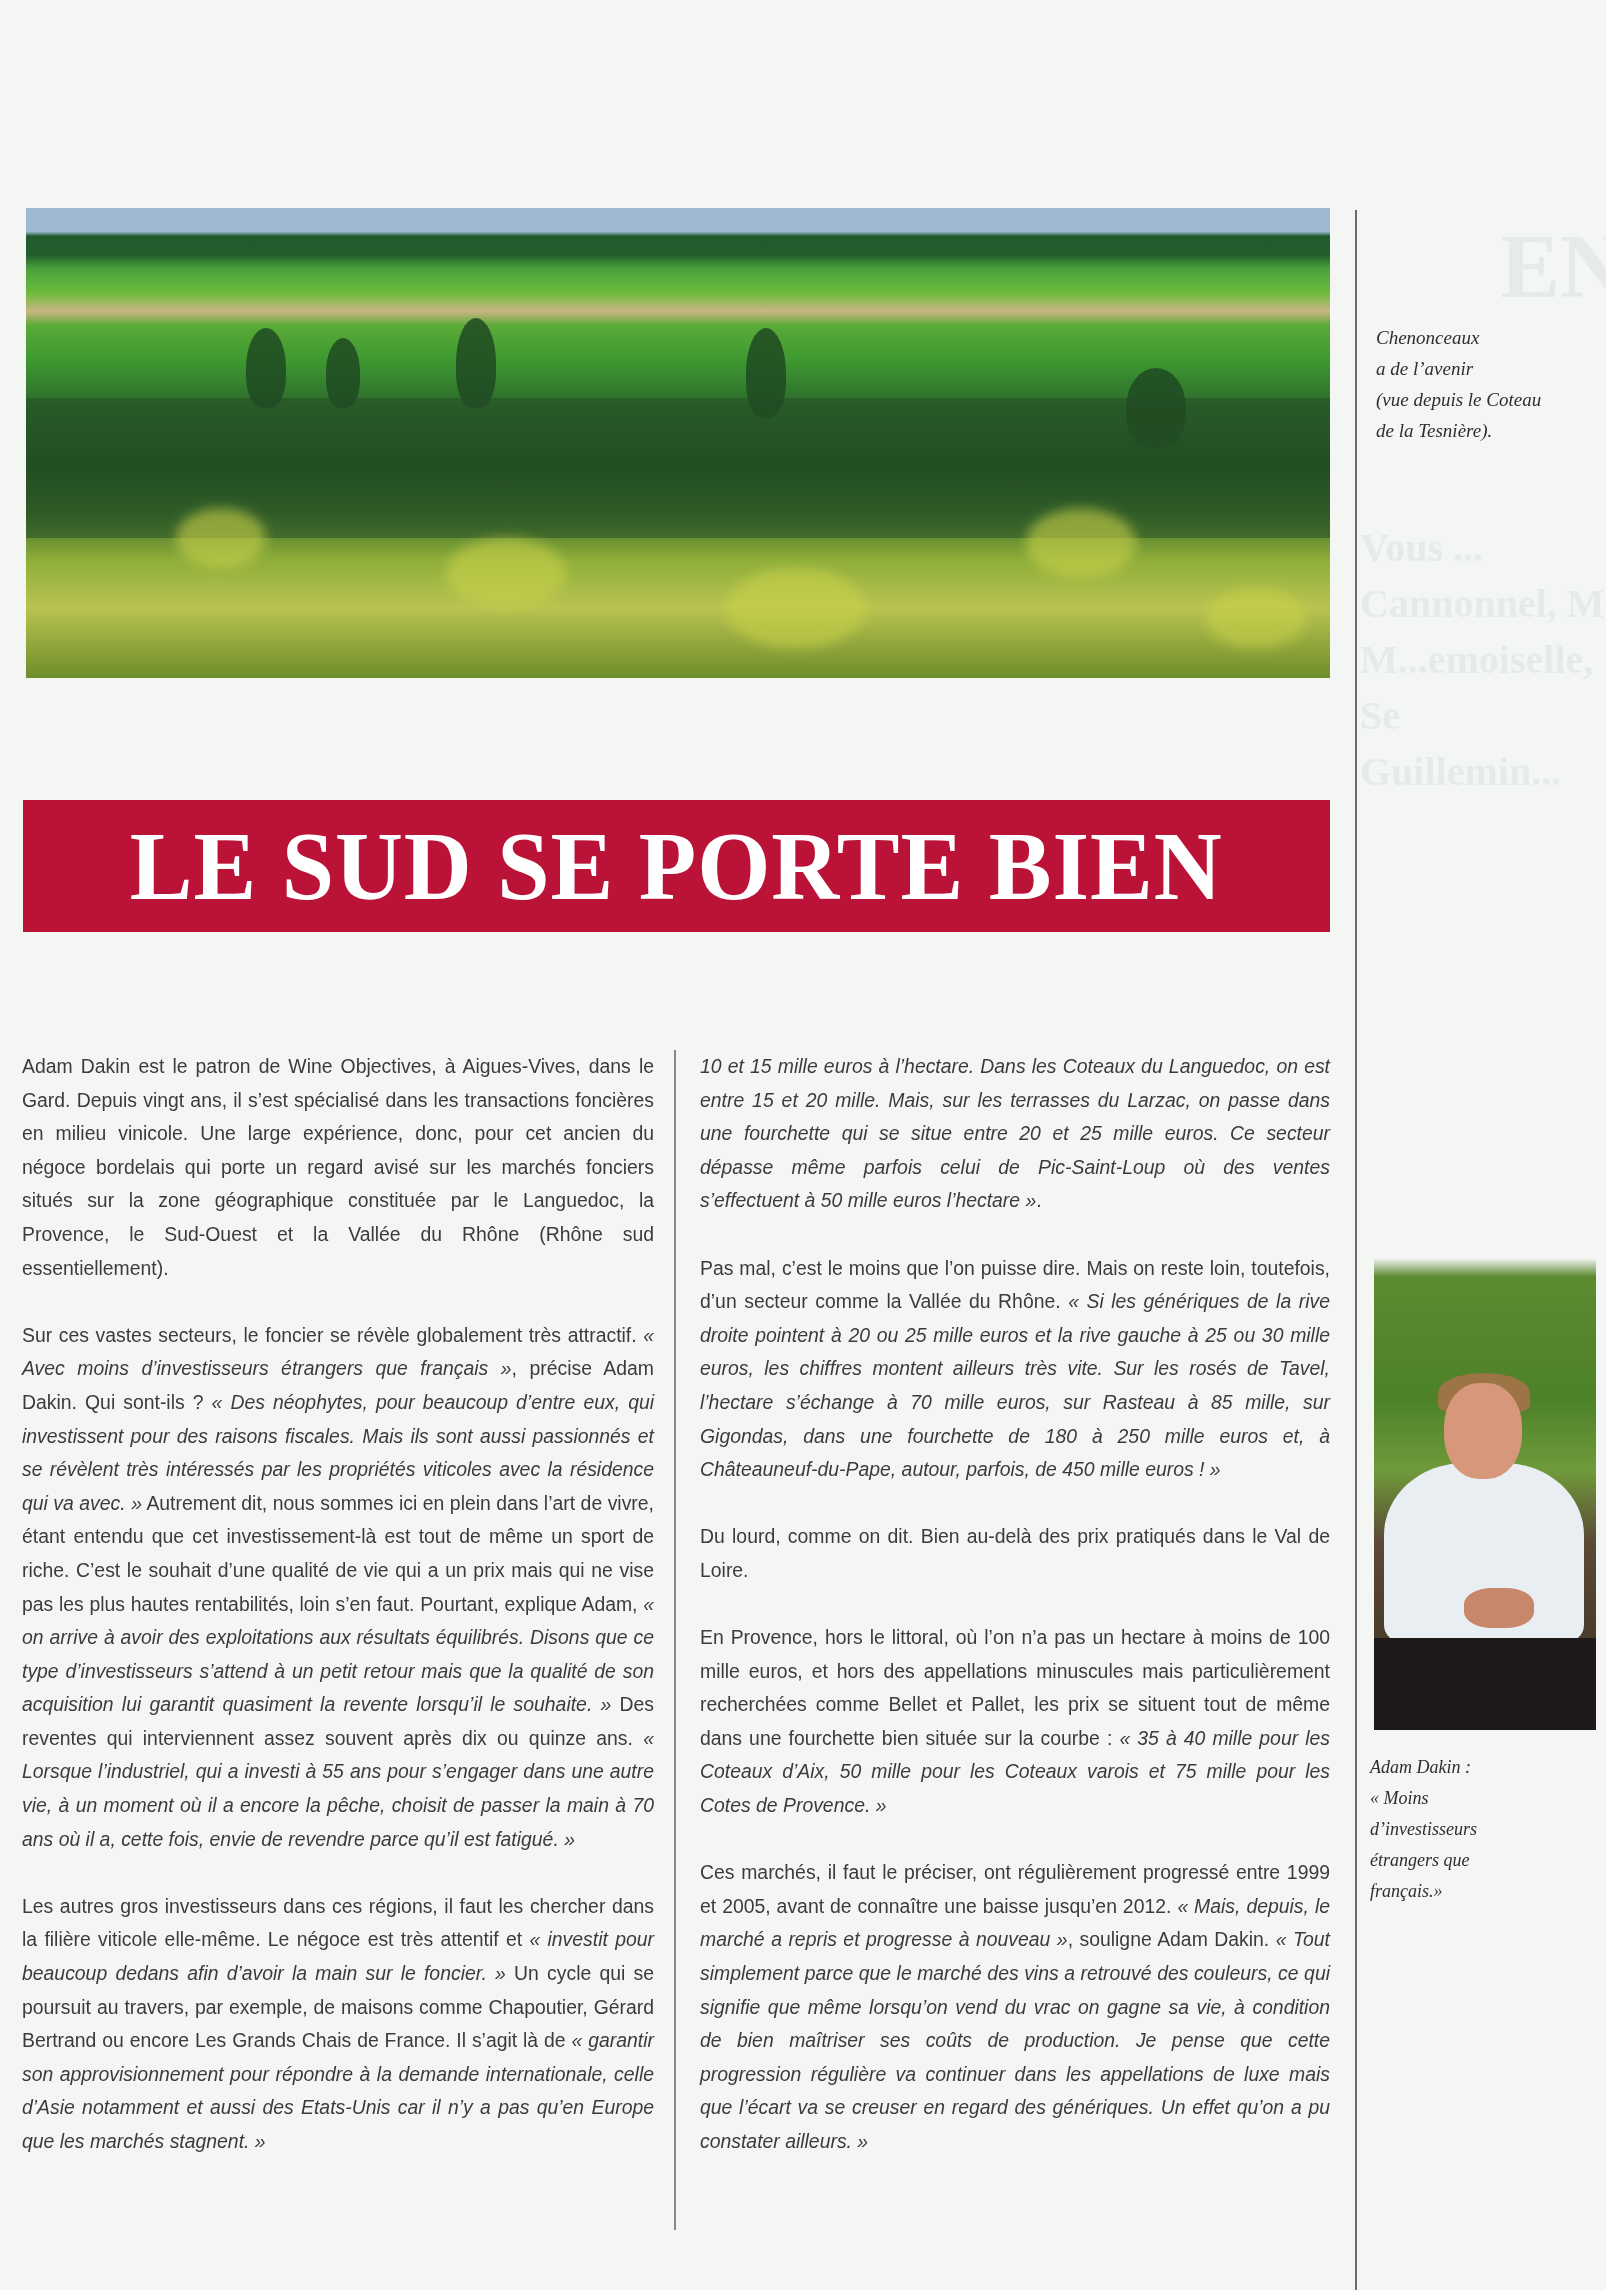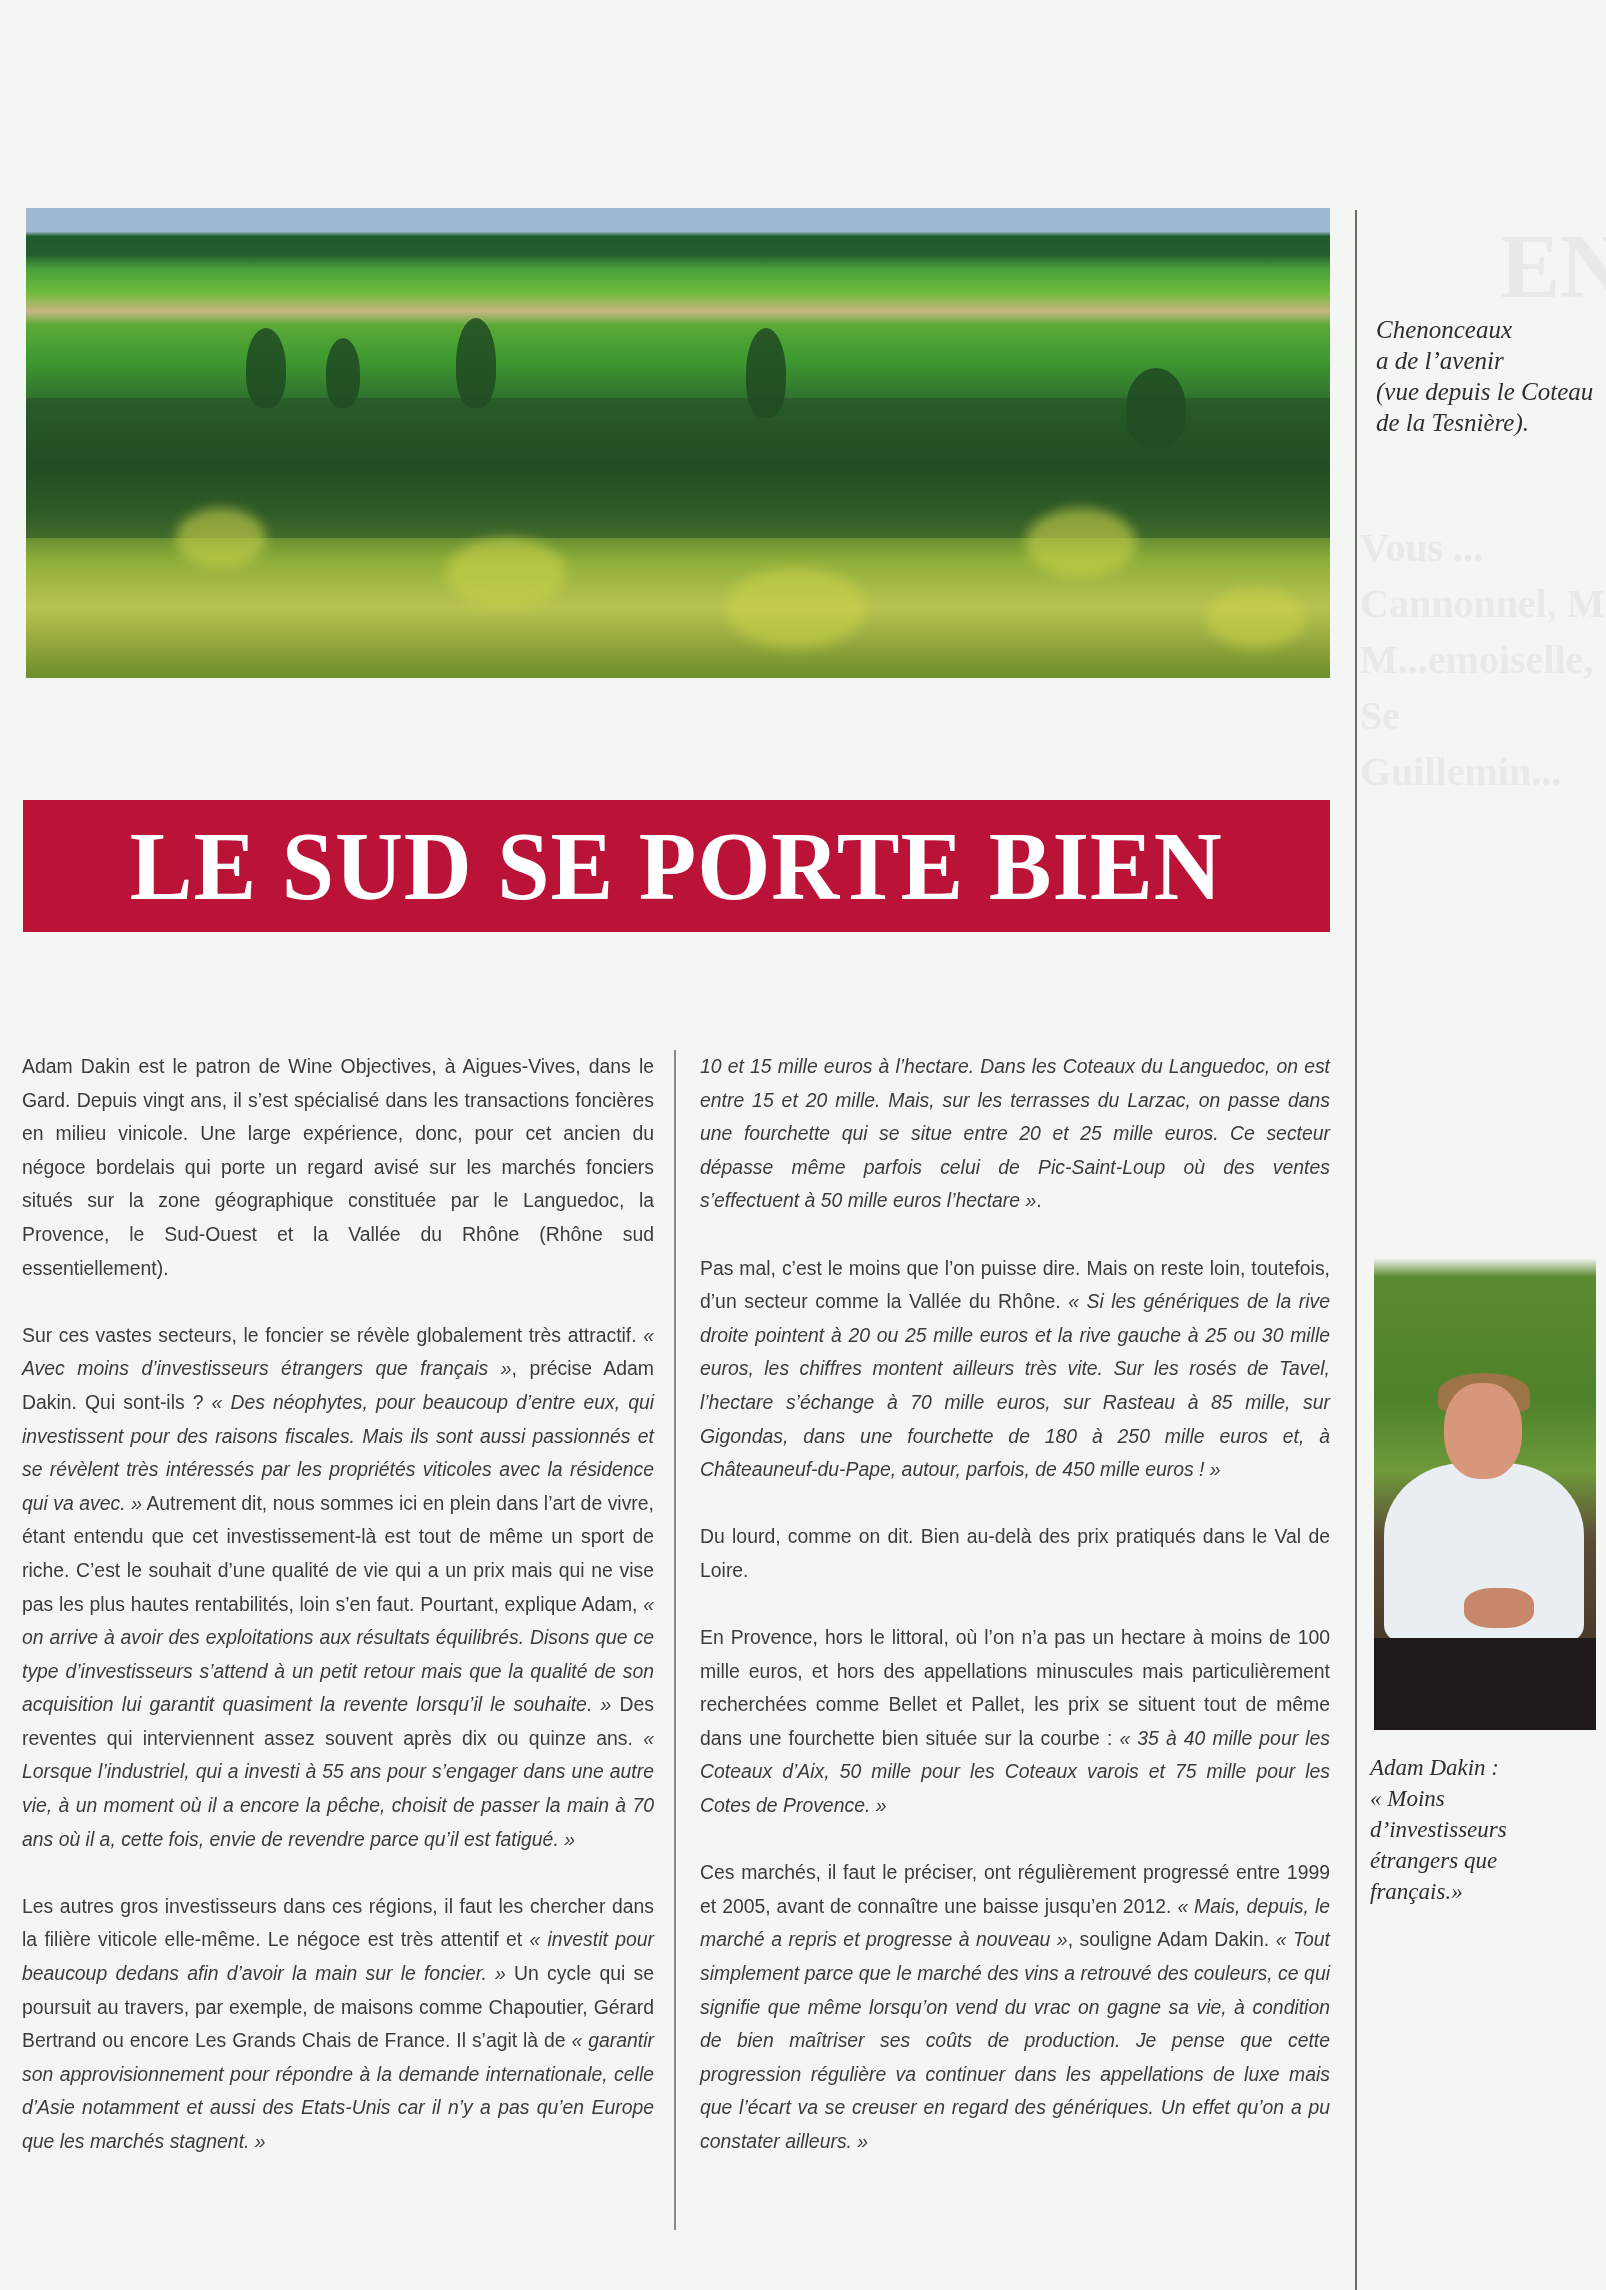--- a/index.html
+++ b/index.html
@@ -4,41 +4,41 @@
 <style>
   html,body{margin:0;padding:0;}
   body{width:1606px;height:2290px;background:#f4f6f4;position:relative;overflow:hidden;
        font-family:"Liberation Sans",sans-serif;color:#3a3a3a;}
   .bleed{position:absolute;color:#e6ebe8;font-family:"Liberation Serif",serif;font-weight:bold;pointer-events:none;}
   .vrule{position:absolute;left:1355px;top:210px;width:2px;height:2080px;background:#6a6a6a;}
   .hero{position:absolute;left:26px;top:208px;width:1304px;height:470px;overflow:hidden;
         background:linear-gradient(180deg,#9fb9d3 0%,#9fb9d3 5%,#1f5a2c 6%,#235f2e 10%,#4aa23a 13%,#6dbb3c 18%,#c8b582 22%,#5aaa38 25%,#3f9a30 32%,#2d6b2e 42%,#1f4f24 55%,#3d6e2a 65%,#8fae3a 75%,#b9c350 85%,#6e8d2a 100%);}
   .hero .tree{position:absolute;border-radius:50% 50% 40% 40%;background:#1f4a22;opacity:.85;}
   .hero .blur{position:absolute;border-radius:50%;background:#c9d14a;opacity:.6;filter:blur(6px);}
-  .caption-top{position:absolute;left:1376px;top:314px;width:230px;font-family:"Liberation Serif",serif;
-        font-style:italic;font-size:25px;line-height:31px;color:#2e2e2e;}
+  .caption-top{position:absolute;left:1376px;top:322px;width:230px;font-family:"Liberation Serif",serif;
+        font-style:italic;font-size:19px;line-height:31px;color:#2e2e2e;}
   .banner{position:absolute;left:23px;top:800px;width:1307px;height:132px;background:#bb1238;
         display:flex;align-items:center;justify-content:center;}
   .banner h1{margin:0;font-family:"Liberation Serif",serif;font-weight:bold;font-size:98px;color:#fff;
         letter-spacing:1px;line-height:1;transform:scaleX(0.96);}
   .col{position:absolute;top:1050px;font-size:19.4px;line-height:33.6px;color:#3b3b3b;text-align:justify;}
   .col p{margin:0 0 33.6px 0;}
   .col i{}
   .col1{left:22px;width:632px;}
   .col2{left:700px;width:630px;}
   .colsep{position:absolute;left:674px;top:1050px;width:2px;height:1180px;background:#8a8a8a;}
   .portrait{position:absolute;left:1374px;top:1258px;width:222px;height:472px;overflow:hidden;
         background:linear-gradient(180deg,#f4f6f4 0%,#5c8a2f 4%,#4d8229 30%,#6f9a3a 45%,#5b4a36 60%,#3b2c22 100%);}
   .portrait .head{position:absolute;left:70px;top:125px;width:78px;height:96px;border-radius:45%;background:#d7977a;}
   .portrait .hair{position:absolute;left:64px;top:115px;width:92px;height:40px;border-radius:50% 50% 20% 20%;background:#9c7446;}
   .portrait .shirt{position:absolute;left:10px;top:205px;width:200px;height:180px;border-radius:40% 40% 10% 10%;background:#e9eef2;}
   .portrait .hands{position:absolute;left:90px;top:330px;width:70px;height:40px;border-radius:40%;background:#c8876a;}
   .portrait .legs{position:absolute;left:0;top:380px;width:222px;height:92px;background:#1e1a1a;}
   .caption-bottom{position:absolute;left:1370px;top:1752px;width:230px;font-family:"Liberation Serif",serif;
-        font-style:italic;font-size:23px;line-height:31px;color:#2e2e2e;}
+        font-style:italic;font-size:18px;line-height:31px;color:#2e2e2e;}
 </style>
 </head>
 <body>
 
 <div class="bleed" style="left:1500px;top:215px;font-size:90px;writing-mode:horizontal-tb;">EN</div>
 <div class="bleed" style="left:1360px;top:520px;font-size:40px;line-height:56px;">
   Vous ...<br>Cannonnel, M<br>M...emoiselle, Se<br>Guillemin...</div>
 
 <div class="vrule"></div>
 

